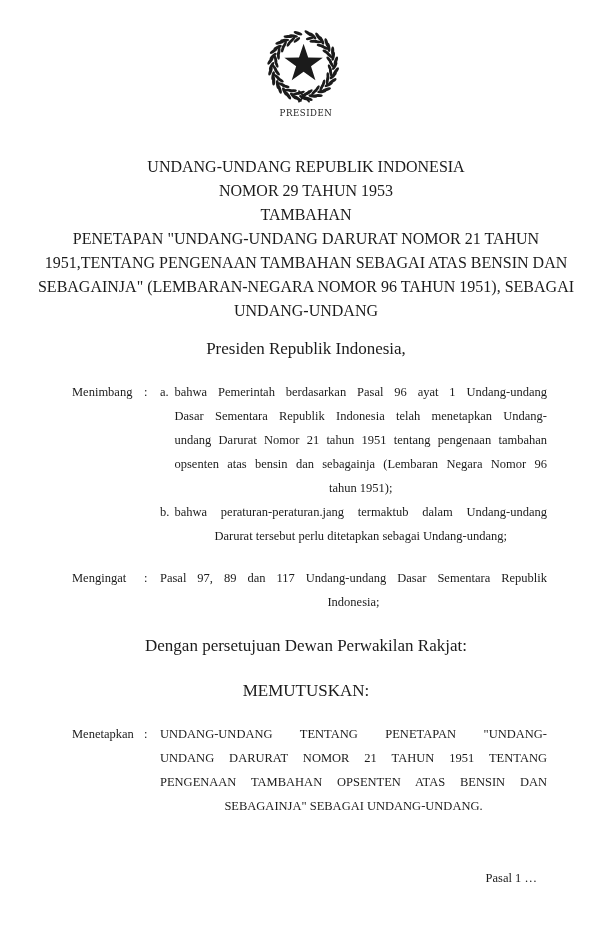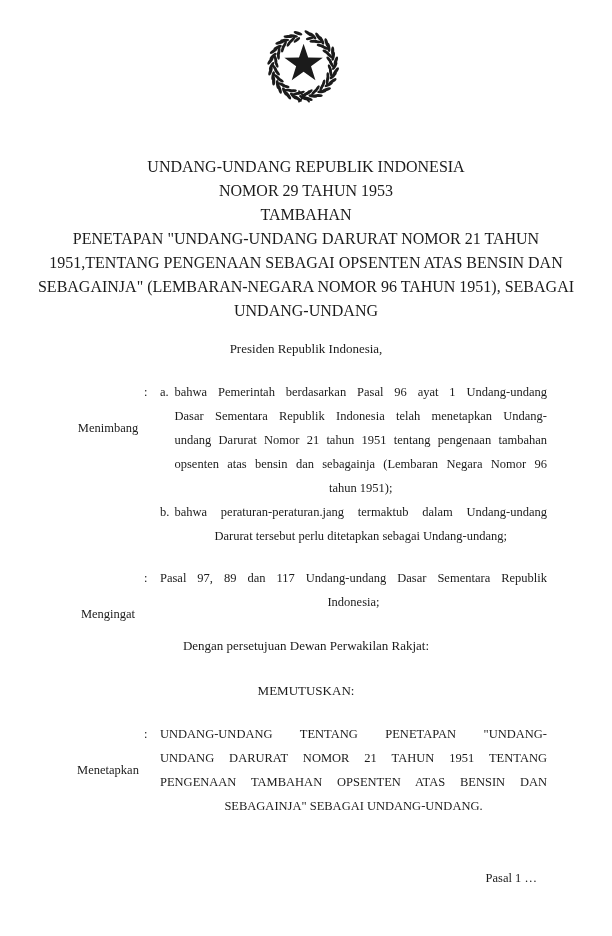--- a/index.html
+++ b/index.html
@@ -22,30 +22,30 @@
     font-family: "DejaVu Serif", serif;
     font-size: 8.6px; line-height: 11px; letter-spacing: 0.55px;
   }
   .title-block {
     position: absolute; left: 36px; top: 155px; width: 540px;
     font-size: 16px; line-height: 24px;
   }
   .center-line {
     position: absolute; left: 0; width: 612px;
     text-align: center;
-    font-size: 13px; line-height: 24px;
+    font-size: 17px; line-height: 24px;
   }
   .row {
     position: absolute; left: 72px; width: 475px;
     display: grid;
     grid-template-columns: 72px 16px 1fr;
     font-size: 12.5px; line-height: 24px;
     align-items: start;
   }
-  .lab { text-align: center; margin-top: 36px; }
+  .lab { text-align: left; }
   .cln { text-align: left; }
   .item { display: grid; grid-template-columns: 14.5px 1fr; align-items: start; }
   .jl { text-align: justify; text-align-last: justify; }
   .ll { text-align: center; }
   .cl { text-align: center; }
   .catchword {
     position: absolute; right: 75px; top: 866px;
     font-size: 12.5px; line-height: 24px; text-align: center;
   }
 </style>
@@ -133,27 +133,28 @@
           <ellipse cx="76.20" cy="33.33" rx="4.7" ry="1.7" transform="rotate(392.5 76.20 33.33)"></ellipse>
           <ellipse cx="80.13" cy="37.10" rx="4.7" ry="1.7" transform="rotate(401.5 80.13 37.10)"></ellipse>
           <ellipse cx="80.02" cy="42.55" rx="4.7" ry="1.7" transform="rotate(410.5 80.02 42.55)"></ellipse>
           <ellipse cx="82.60" cy="47.36" rx="4.7" ry="1.7" transform="rotate(419.5 82.60 47.36)"></ellipse>
         </g>
       <polygon fill="#1b1b1b" points="49.5,23.5 54.97,39.98 72.33,40.08 58.35,50.37 63.61,66.92 49.5,56.8 35.39,66.92 40.65,50.37 26.67,40.08 44.03,39.98"></polygon>
       <path d="M44,80 L56,92.5 M56,80 L44,92.5" stroke="#1b1b1b" stroke-width="2.1" fill="none" stroke-linecap="round"></path>
     </svg>
   </div>
 
+  <div class="caption" style="top:108px">PRESIDEN</div>
 
   <div class="title-block">
       <div class="cl">UNDANG-UNDANG REPUBLIK INDONESIA</div>
       <div class="cl">NOMOR 29 TAHUN 1953</div>
       <div class="cl">TAMBAHAN</div>
       <div class="cl">PENETAPAN "UNDANG-UNDANG DARURAT NOMOR 21 TAHUN</div>
-      <div class="cl">1951,TENTANG PENGENAAN SEBAGAI OPSENTEN ATAS BENSIN DAN</div>
+      <div class="cl">1951,TENTANG PENGENAAN TAMBAHAN SEBAGAI ATAS BENSIN DAN</div>
       <div class="cl">SEBAGAINJA" (LEMBARAN-NEGARA NOMOR 96 TAHUN 1951), SEBAGAI</div>
       <div class="cl">UNDANG-UNDANG</div>
     </div>
 
   <div class="center-line" style="top:337px">Presiden Republik Indonesia,</div>
 
   <div class="row" style="top:380px">
     <div class="lab">Menimbang</div>
     <div class="cln">:</div>
     <div class="cnt">

